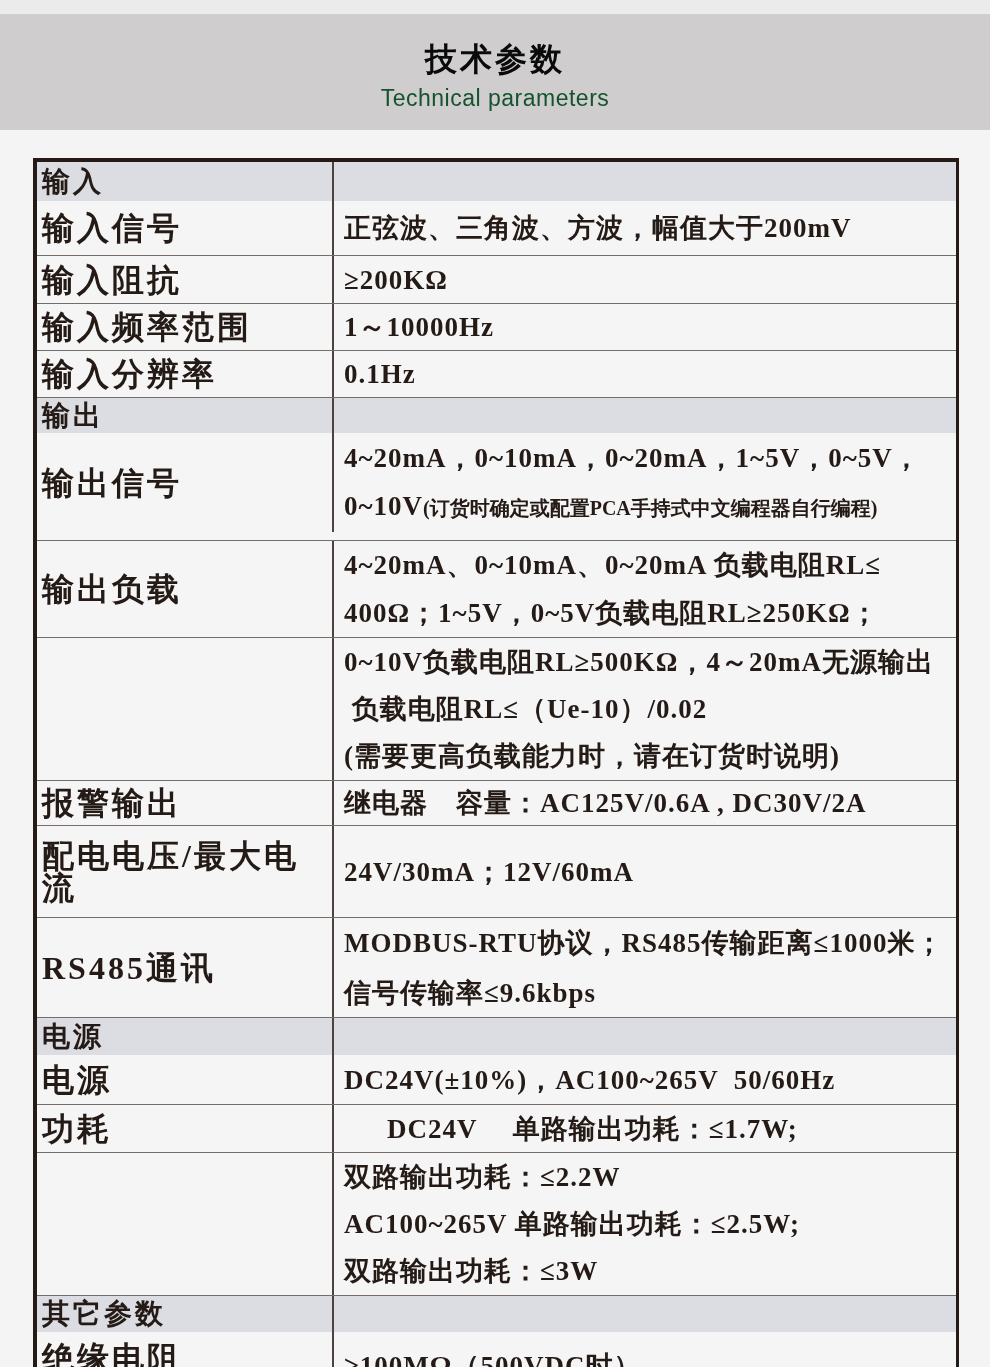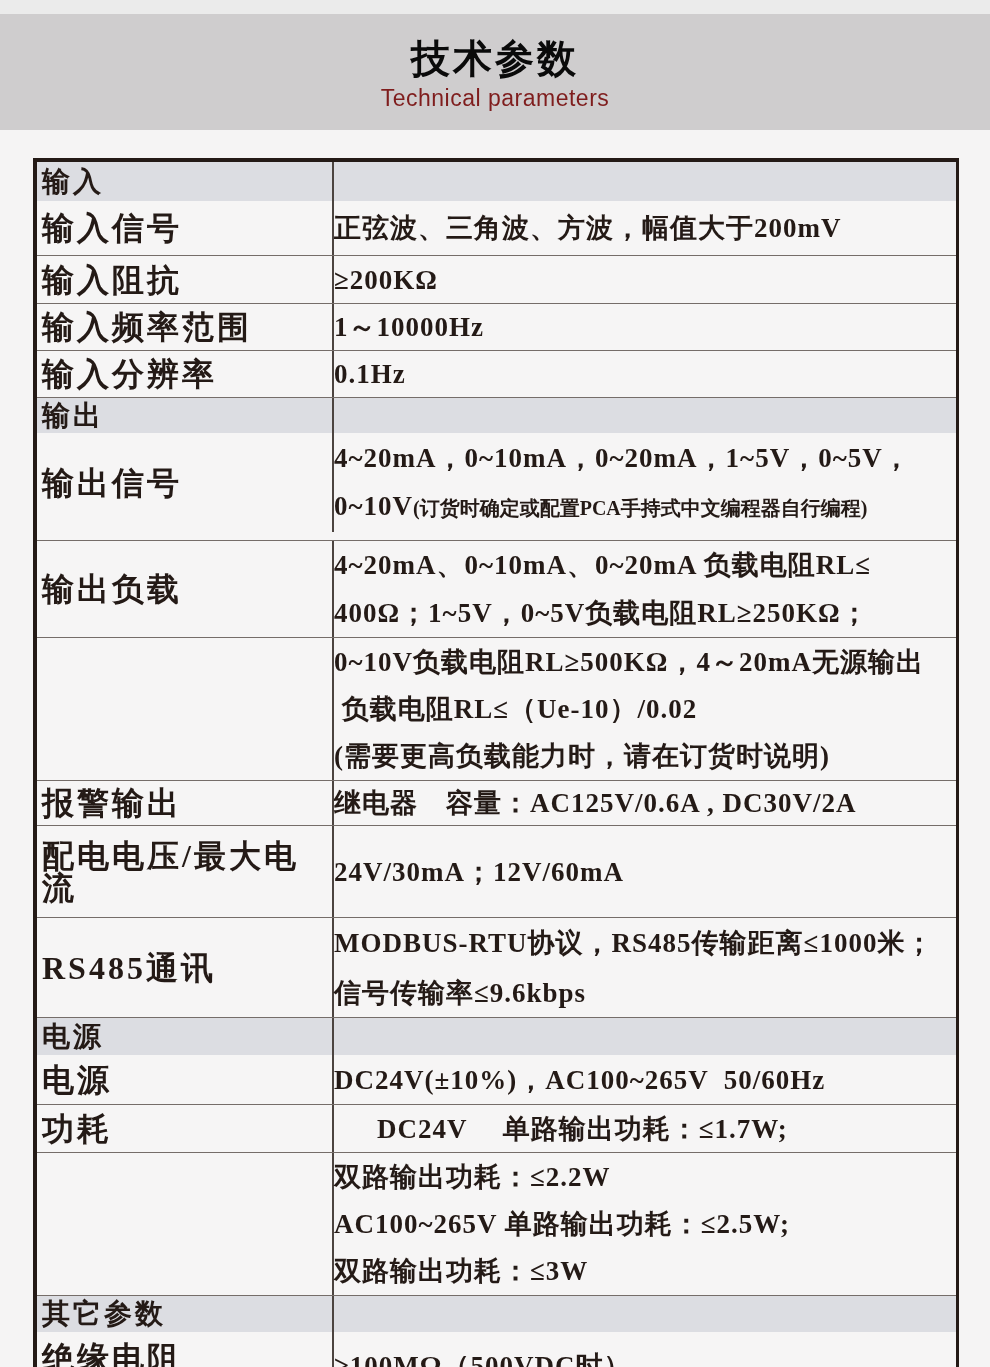--- a/index.html
+++ b/index.html
@@ -15,47 +15,47 @@
     position:absolute;left:0;top:0;width:990px;height:14px;
     background:#ebebeb;
   }
   .banner{
     position:absolute;left:0;top:14px;width:990px;height:116px;
     background:#cfcdce;
     display:flex;flex-direction:column;align-items:center;justify-content:center;
   }
   .title{
     font-family:"Liberation Sans","DejaVu Sans",sans-serif;
-    font-weight:700;font-size:39px;line-height:50px;
+    font-weight:700;font-size:32px;line-height:50px;
     letter-spacing:3px;color:#0a0a0a;
   }
   .subtitle{
     font-family:"Liberation Sans","DejaVu Sans",sans-serif;
     font-weight:400;font-size:23px;line-height:26px;
-    color:#7f1d1d;margin-top:1px;letter-spacing:0.5px;
+    color:#14532d;margin-top:1px;letter-spacing:0.5px;
   }
   .spec-table{
     position:absolute;left:33px;top:158px;width:926px;
     border:3px solid #241a16;border-left-width:4px;border-top-width:4px;
     box-sizing:border-box;
     background:#f6f5f5;
   }
   .row{display:flex;box-sizing:border-box;}
   .row.divtop{border-top:1px solid #756d69;}
   .cell{box-sizing:border-box;display:flex;flex-direction:column;justify-content:center;}
   .cell.label{
     width:297px;flex:0 0 297px;
     border-right:2px solid #4c4440;
     padding-left:5px;
     font-weight:700;font-size:32px;letter-spacing:3px;
     line-height:32px;
   }
   .cell.value{
     flex:1 1 auto;
-    padding-right:4px;
+    padding-left:10px;padding-right:4px;
     font-weight:700;font-size:27px;letter-spacing:1px;
   }
   .vline{line-height:48px;white-space:pre;}
   .vline .small{font-size:20px;letter-spacing:0;}
   .row.section{background:#dcdde2;}
   .row.section .cell.label{font-size:28px;line-height:30px;}
   
   .r0{height:39px;}  .r1{height:54px;}  .r2{height:48px;}  .r3{height:47px;}
   .r4{height:47px;}  .r5{height:36px;}  .r6{height:99px;}  .r7{height:97px;margin-top:8px;}
   .r8{height:143px;} .r8 .vline{line-height:47px;}

